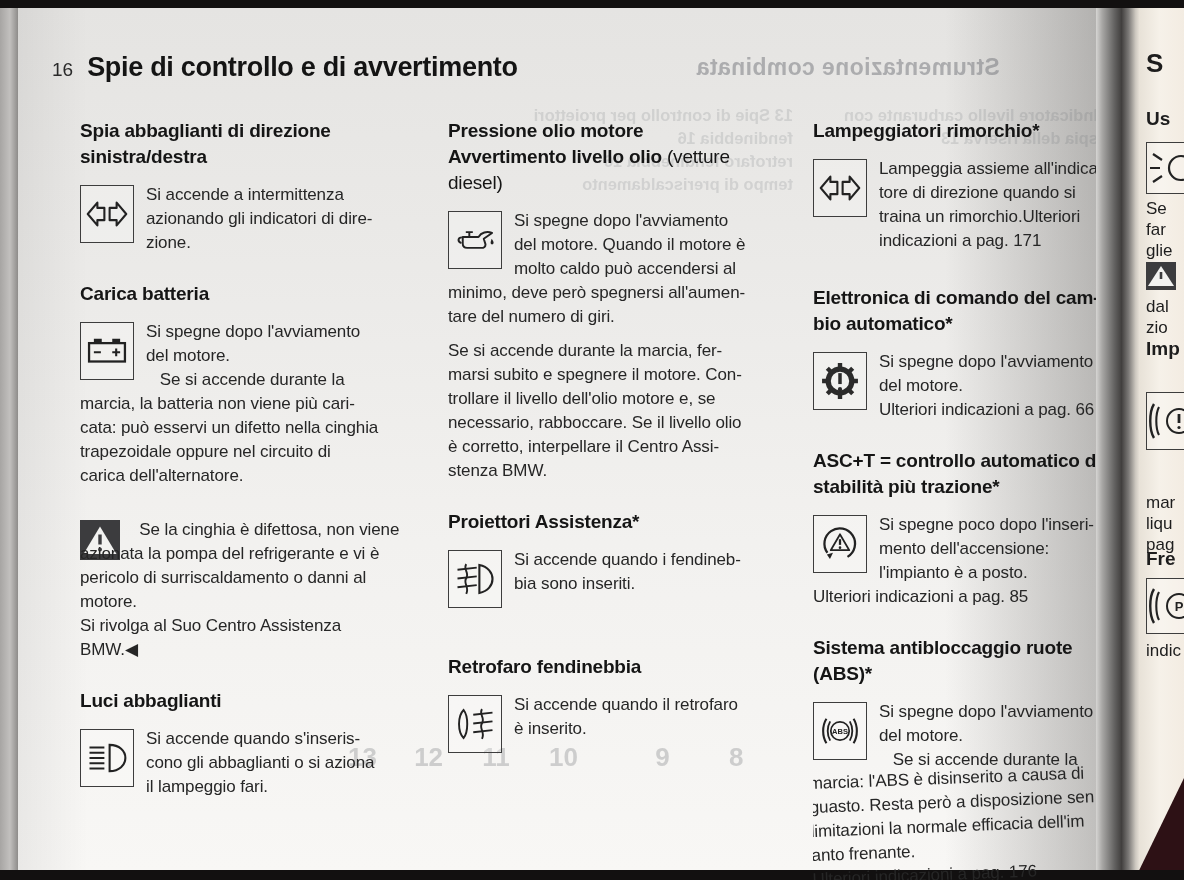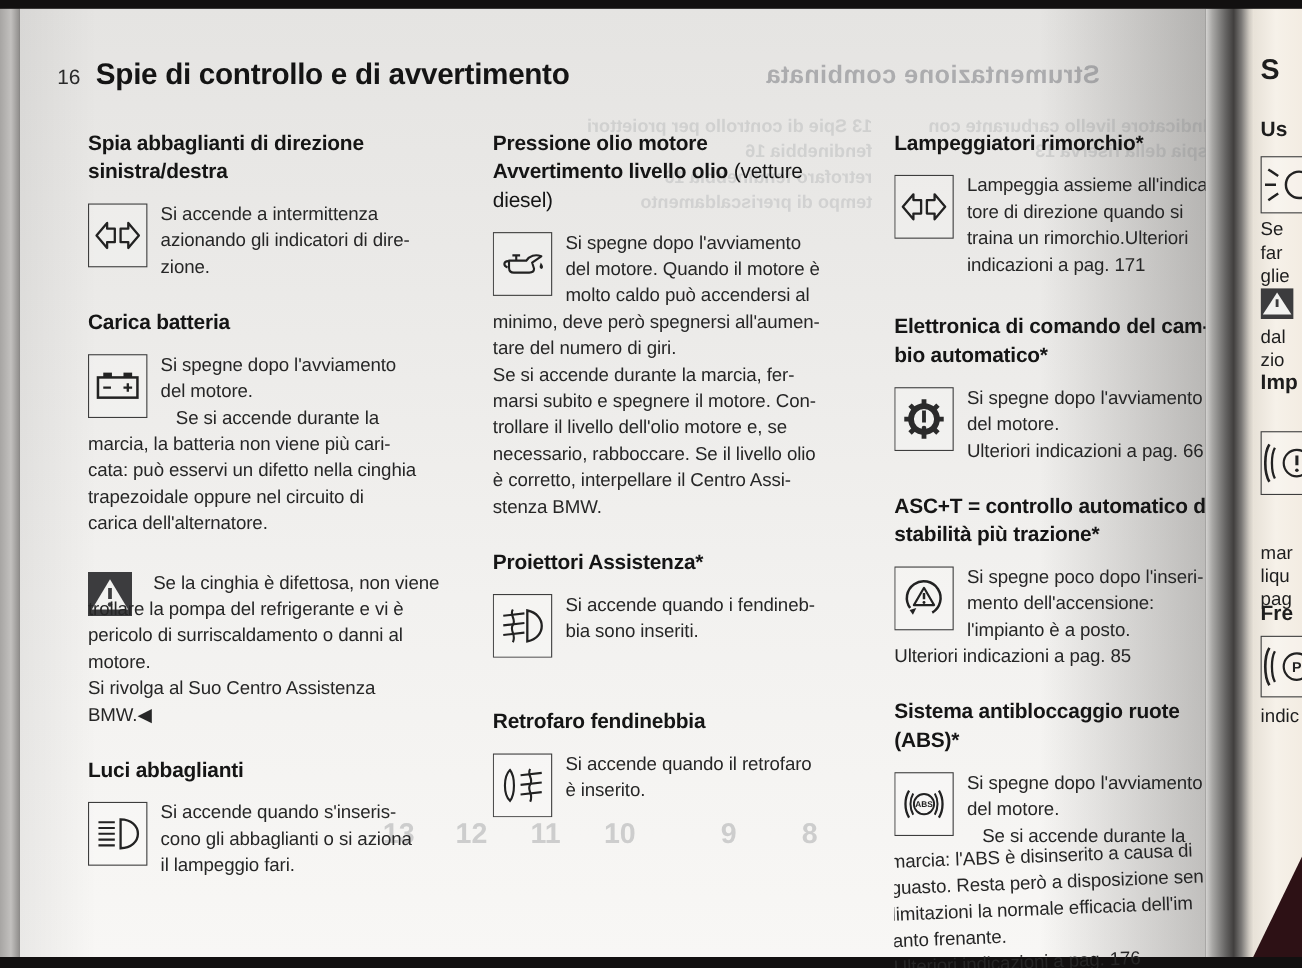--- a/index.html
+++ b/index.html
@@ -47,21 +47,21 @@
   .h .reg{font-weight:normal;white-space:pre-line;}
   .h:first-child{margin-top:14px;}
   .body{overflow:hidden;}
   .iconbox{float:left;width:54px;height:58px;border:1.6px solid #3d3d3d;box-sizing:border-box;
      margin:2px 12px 0 0;display:flex;align-items:center;justify-content:center;
      background:rgba(255,255,255,.22);}
   .iconbox.tall{margin-bottom:42px;}
   .warnplate{float:left;width:40px;height:40px;border:none;margin:2px 10px -20px 0;
      display:flex;align-items:center;justify-content:center;background:transparent;}
   .t{font-size:17px;line-height:24px;margin:0;white-space:pre-line;letter-spacing:-.1px;}
-  .t.gap{margin-top:0;}
+  .t.gap{margin-top:10px;}
   .t.slant{transform:rotate(-2.2deg);transform-origin:0 100%;}
   svg{display:block;}
   
   .np-frag{position:absolute;z-index:32;color:#1d1d1d;}
   .np-h1{font-size:26px;font-weight:bold;}
   .np-h2{font-size:19px;font-weight:bold;}
   .np-t{font-size:17px;line-height:21px;white-space:pre-line;}
   .np-box{position:absolute;z-index:32;width:62px;border:1.6px solid #3d3d3d;box-sizing:border-box;
      background:rgba(255,255,255,.25);display:flex;align-items:center;}
 </style>
@@ -133,21 +133,21 @@
       <div class="body" style="margin-top:30px;">
         <span class="warnplate">
           <svg width="40" height="40" viewBox="0 0 40 40">
             <rect width="40" height="40" fill="#3c3c3e"></rect>
             <path d="M20 6.5 L36.5 34 L3.5 34 Z" fill="#f2f2f0"></path>
             <path d="M20 14.5 v10" stroke="#3c3c3e" stroke-width="3.4"></path>
             <circle cx="20" cy="29.6" r="2" fill="#3c3c3e"></circle>
           </svg>
         </span>
         <p class="t">&nbsp;&nbsp;Se la cinghia è difettosa, non viene</p>
-        <p class="t">trollare la pompa del refrigerante e vi è
+        <p class="t">azionata la pompa del refrigerante e vi è
 pericolo di surriscaldamento o danni al
 motore.
 Si rivolga al Suo Centro Assistenza
 BMW.◀</p>
       </div>
 
       <div class="h">Luci abbaglianti</div>
       <div class="body">
         <span class="iconbox">
           <svg width="42" height="42" viewBox="0 0 48 48" fill="none" stroke="#222">

